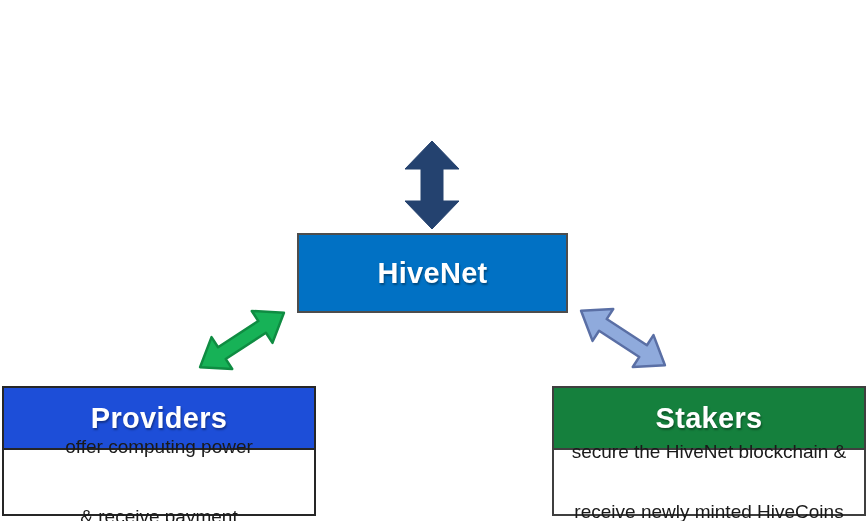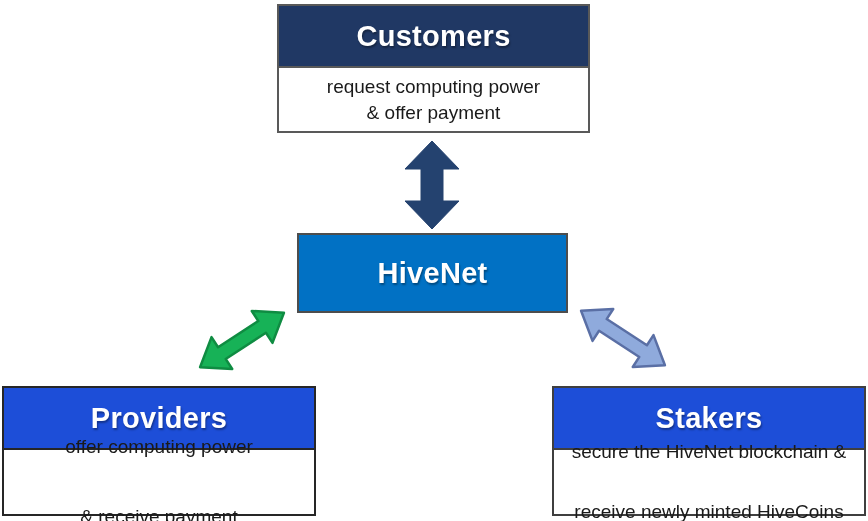--- a/index.html
+++ b/index.html
@@ -63,44 +63,35 @@
     display: flex; align-items: center; justify-content: center;
   }
 
   
   .providers { left: 2px; top: 386px; width: 314px; }
   .providers .node-header { background: #1d4ed8; border-color: #262626; }
   .providers .node-body { height: 68px; border-color: #262626; gap: 44px; }
 
   
   .stakers { left: 552px; top: 386px; width: 314px; }
-  .stakers .node-header { background: #1d4ed8; border-color: #3f3f3f; }
+  .stakers .node-header { background: #15803d; border-color: #3f3f3f; }
   .stakers .node-body { height: 68px; border-color: #3f3f3f; gap: 34px; }
 
   
   .arrow { position: absolute; }
   .arrow-vertical { left: 403px; top: 139px; width: 58px; height: 92px; }
   .arrow-green { left: 189px; top: 319px; width: 106px; height: 42px; transform: rotate(-33deg); }
   .arrow-blue  { left: 570px; top: 317px; width: 106px; height: 42px; transform: rotate(33deg); }
   .arrow svg { display: block; width: 100%; height: 100%; overflow: visible; }
 </style>
 </head>
 <body>
 
 <div class="canvas">
 
-  <div class="node customers">
-    <div class="node-header">
-      <span class="node-title">Customers</span>
-    </div>
-    <div class="node-body">
-      <div class="node-desc-line">request computing power</div>
-      <div class="node-desc-line">&amp; offer payment</div>
-    </div>
-  </div>
 
   <div class="arrow arrow-vertical">
     <svg viewBox="0 0 58 92">
       <polygon points="29,2 56,30 40,30 40,62 56,62 29,90 2,62 18,62 18,30 2,30" stroke-width="1" stroke-linejoin="round" fill="#24426F" stroke="#24426F"></polygon>
     </svg>
   </div>
 
   <div class="node hivenet">
     <span class="node-title">HiveNet</span>
   </div>

